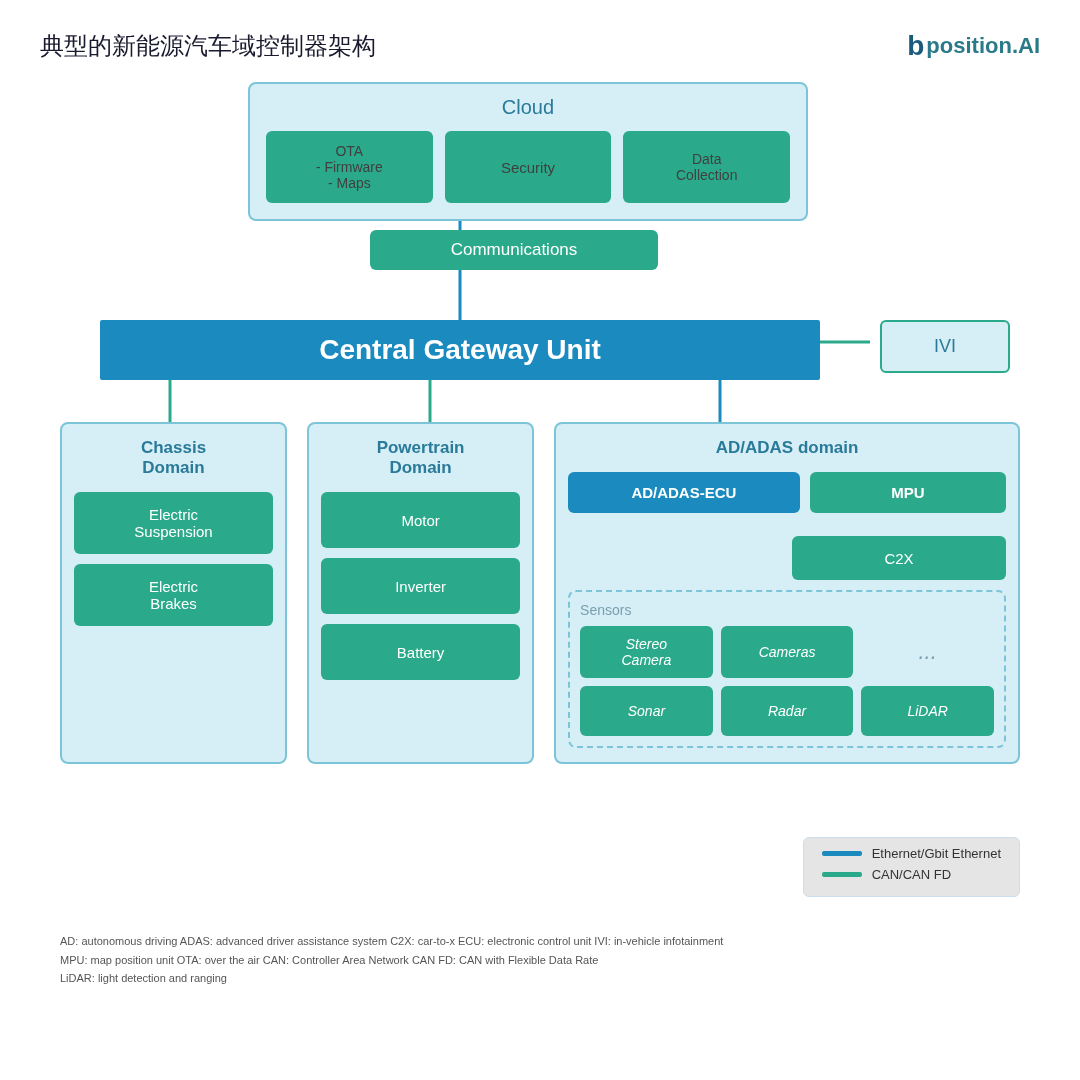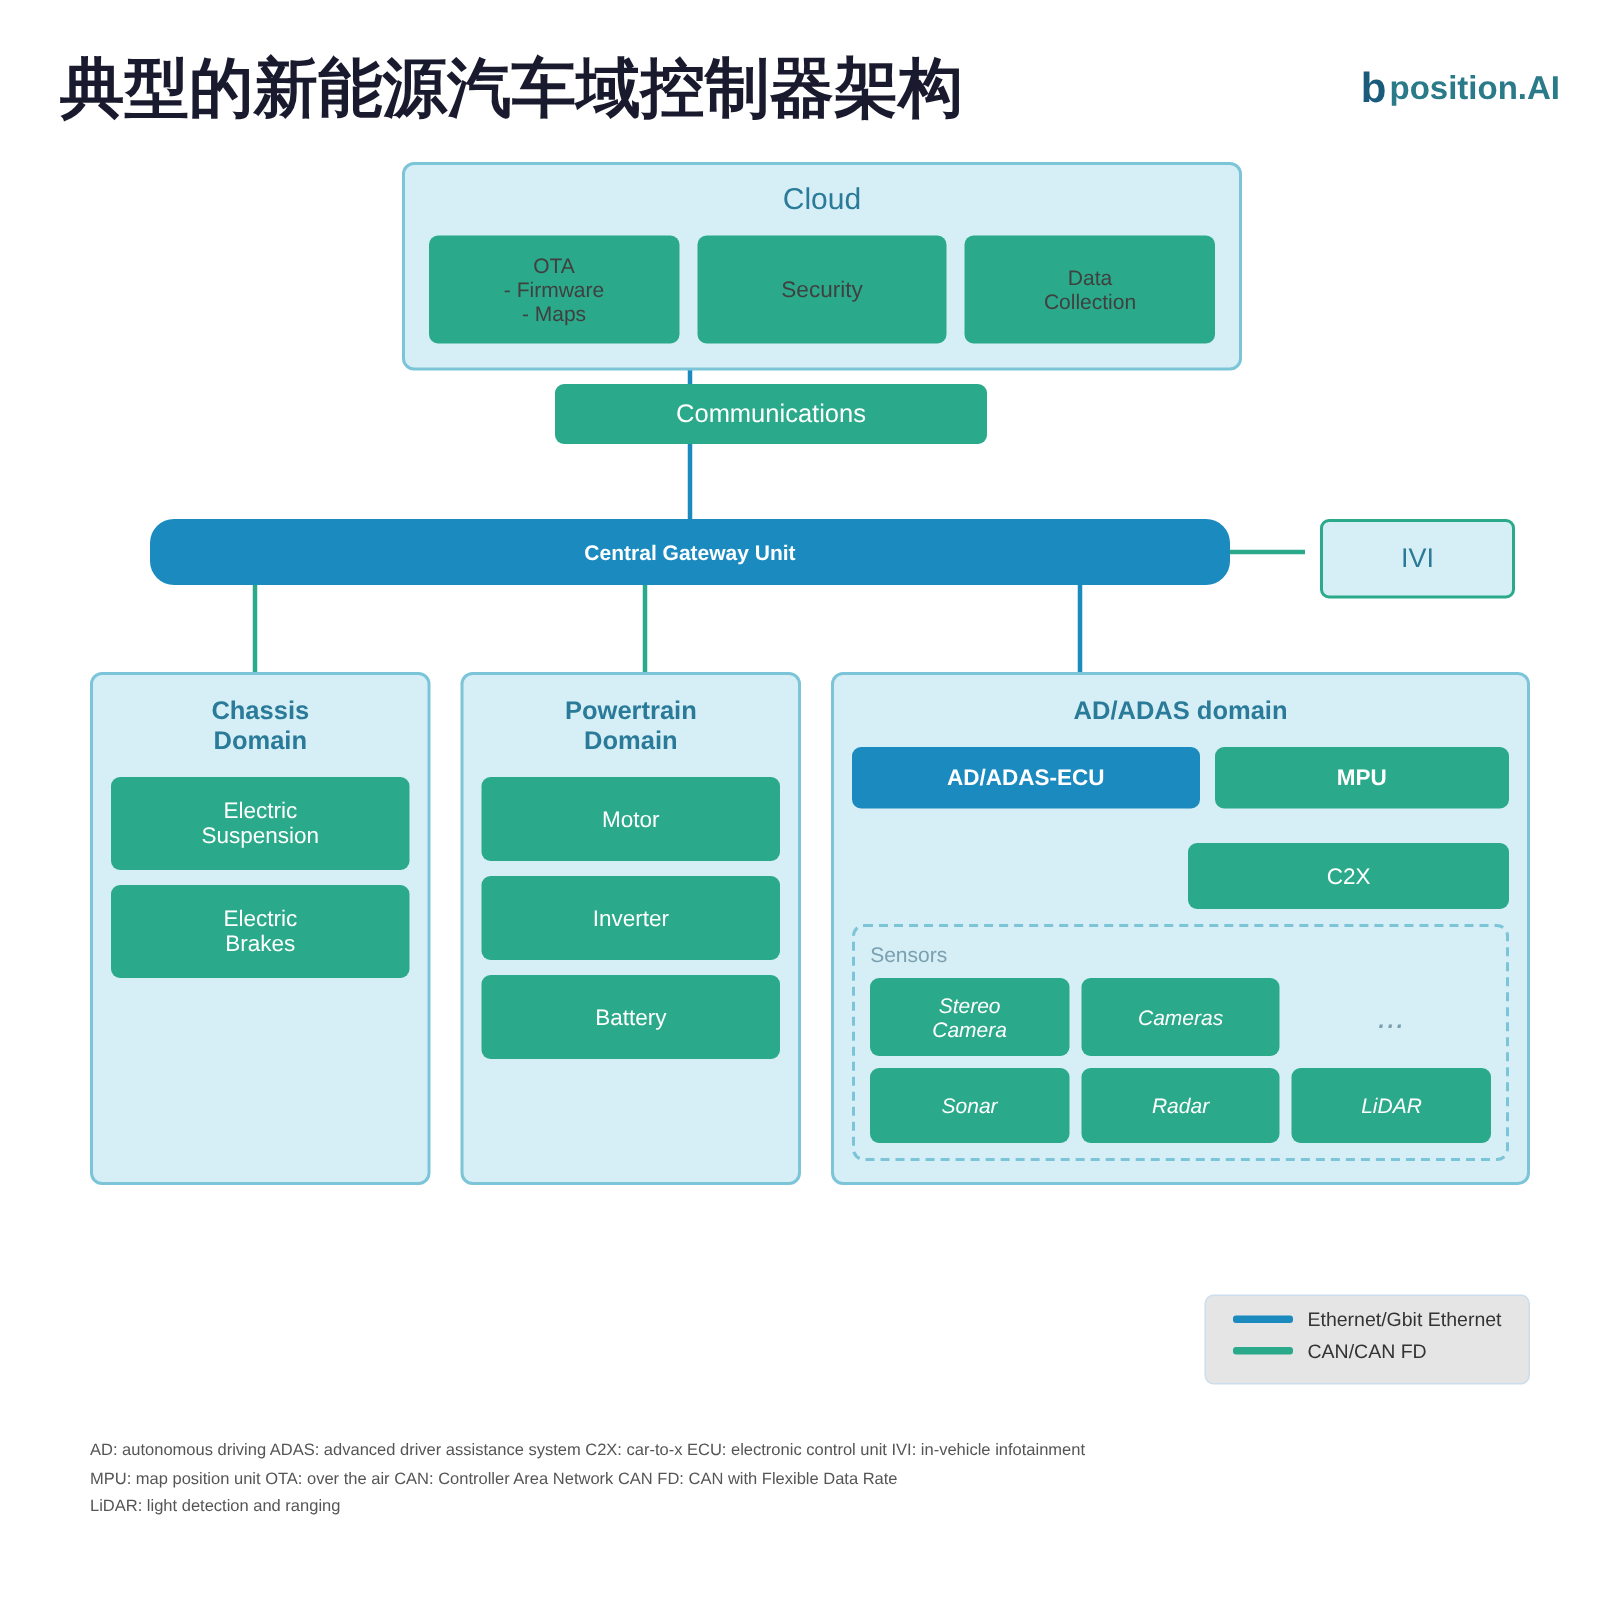--- a/index.html
+++ b/index.html
@@ -19,22 +19,22 @@
       position: relative;
     }
     
     .header {
       display: flex;
       justify-content: space-between;
       align-items: center;
       margin-bottom: 20px;
     }
     .main-title {
-      font-size: 43px;
-      font-weight: bold;
+      font-size: 24px;
+      font-weight: normal;
       color: #1a1a2e;
     }
     .logo {
       display: flex;
       align-items: center;
       font-size: 22px;
       color: #2a7a8a;
       font-weight: bold;
     }
     .logo-icon {
@@ -47,21 +47,21 @@
     .diagram {
       position: relative;
       width: 100%;
       height: 920px;
     }
 
     
     .cloud-box {
       position: absolute;
       top: 0;
-      left: 228px;
+      left: 208px;
       width: 560px;
       background: #d6eef5;
       border: 2px solid #7cc5d8;
       border-radius: 8px;
       padding: 12px 16px 16px 16px;
       z-index: 2;
     }
     .cloud-title {
       text-align: center;
       font-size: 20px;
@@ -103,24 +103,24 @@
     }
 
     
     .cgu-box {
       position: absolute;
       top: 238px;
       left: 60px;
       width: 720px;
       background: #1a8abf;
       color: white;
-      border-radius: 16px;
+      border-radius: 2px;
       padding: 14px 20px;
       text-align: center;
-      font-size: 14px;
+      font-size: 28px;
       font-weight: bold;
       z-index: 2;
     }
 
     
     .ivi-box {
       position: absolute;
       top: 238px;
       left: 840px;
       width: 130px;

